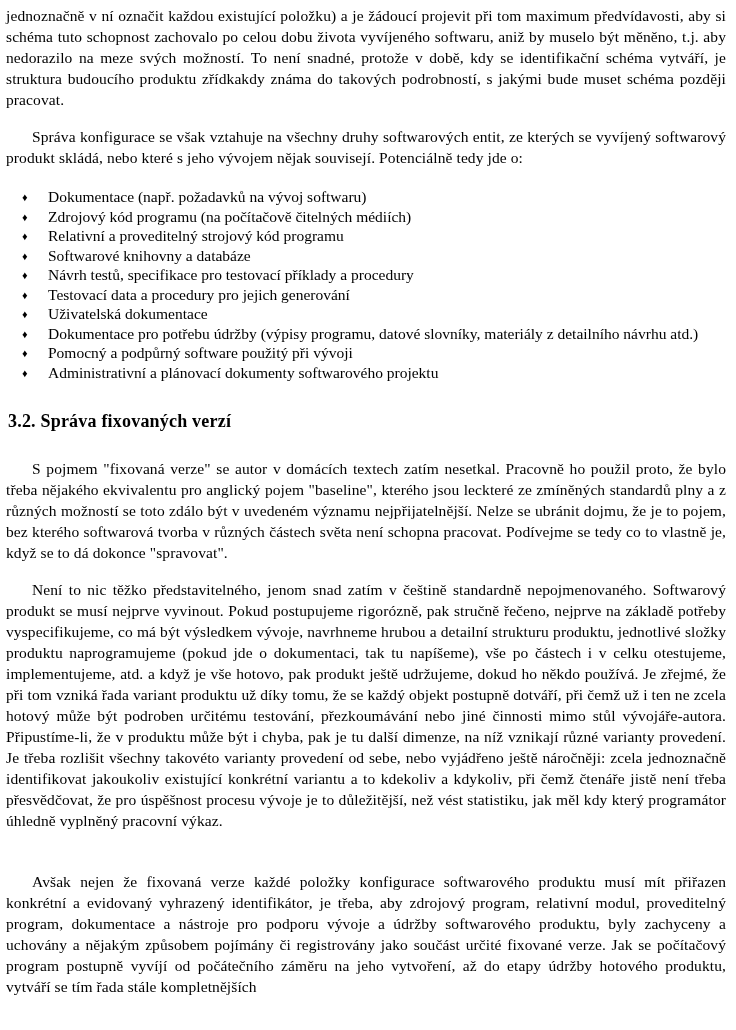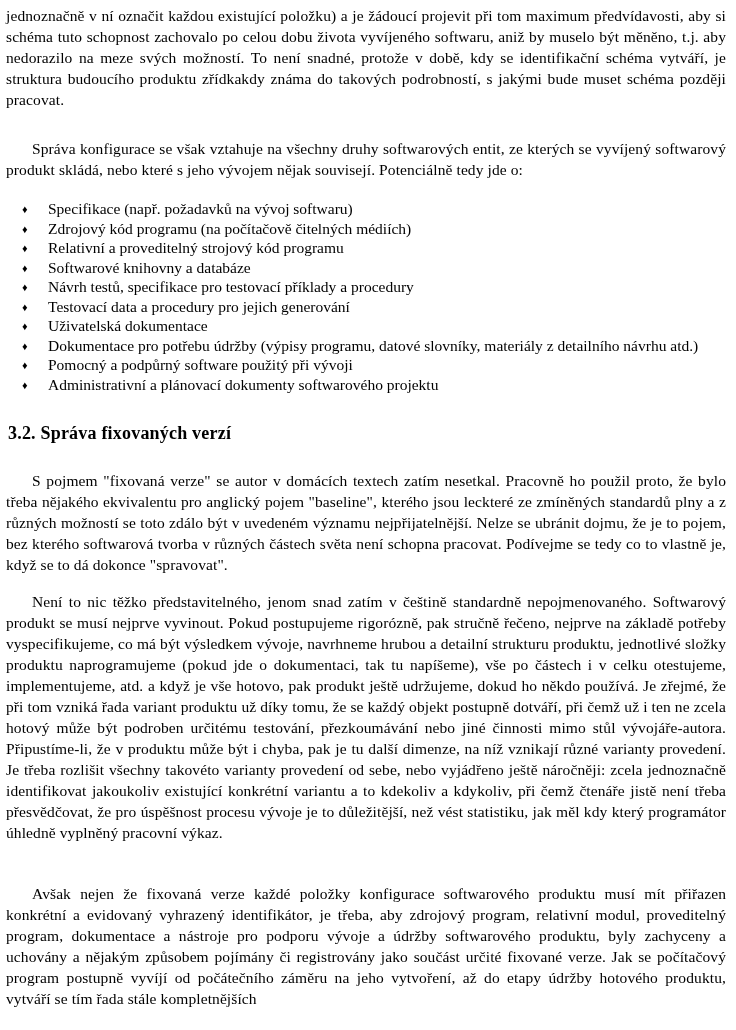--- a/index.html
+++ b/index.html
@@ -18,21 +18,21 @@
     padding: 5px 10px 0 6px;
   }
   .para {
     margin: 0;
     font-size: 15.5px;
     line-height: 21px;
     text-align: justify;
     letter-spacing: 0.1px;
   }
   .para.indent { text-indent: 26px; }
-  .para-intro { margin-top: 28px; }
+  .para-intro { margin-top: 16px; }
   .bullet-list { margin-top: 19px; }
   .bullet-item {
     position: relative;
     padding-left: 42px;
     font-size: 15.5px;
     line-height: 19.5px;
     text-align: justify;
   }
   .bullet-marker {
     position: absolute;
@@ -57,21 +57,21 @@
 
 <div class="page">
 
   <p class="para">jednoznačně v ní označit každou existující položku) a je žádoucí projevit při tom maximum předvídavosti, aby si schéma tuto schopnost zachovalo po celou dobu života vyvíjeného softwaru, aniž by muselo být měněno, t.j. aby nedorazilo na meze svých možností. To není snadné, protože v době, kdy se identifikační schéma vytváří, je struktura budoucího produktu zřídkakdy známa do takových podrobností, s jakými bude muset schéma později pracovat.</p>
 
   <p class="para indent para-intro">Správa konfigurace se však vztahuje na všechny druhy softwarových entit, ze kterých se vyvíjený softwarový produkt skládá, nebo které s jeho vývojem nějak souvisejí. Potenciálně tedy jde o:</p>
 
   <div class="bullet-list">
     <div class="bullet-item">
       <span class="bullet-marker">♦</span>
-      <span>Specifikace (např. požadavků na vývoj softwaru)</span>
+      <span>Dokumentace (např. požadavků na vývoj softwaru)</span>
     </div>
     <div class="bullet-item">
       <span class="bullet-marker">♦</span>
       <span>Zdrojový kód programu (na počítačově čitelných médiích)</span>
     </div>
     <div class="bullet-item">
       <span class="bullet-marker">♦</span>
       <span>Relativní a proveditelný strojový kód programu</span>
     </div>
     <div class="bullet-item">

